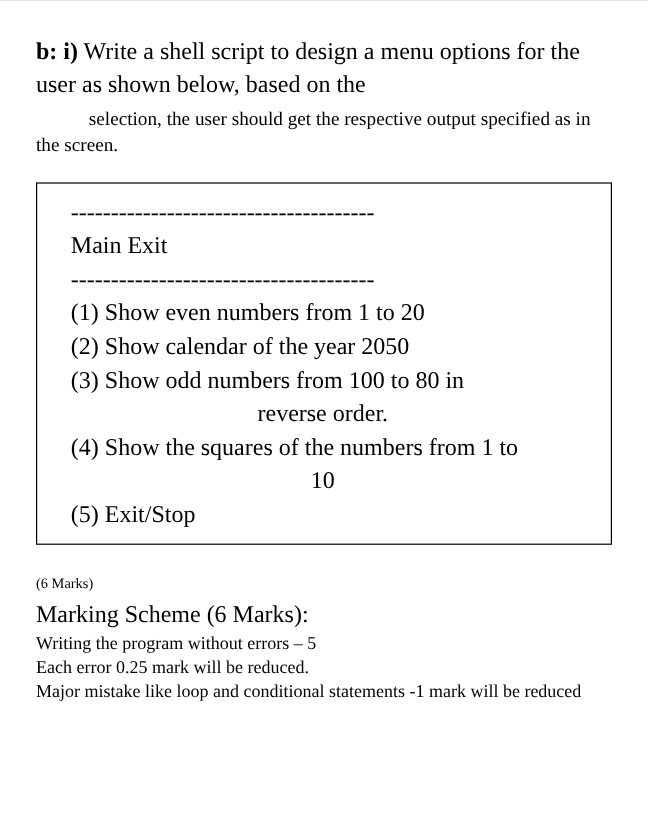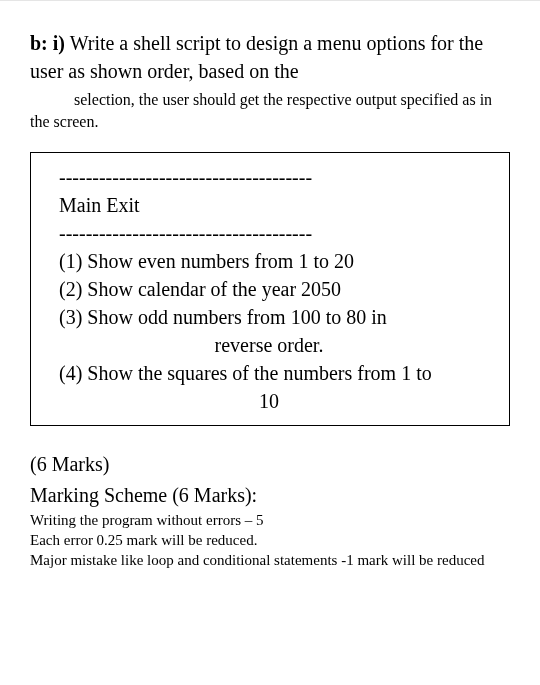--- a/index.html
+++ b/index.html
@@ -41,54 +41,55 @@
       line-height: 1.4;
     }
     .menu-line {
       padding-left: 18px;
     }
     .menu-line.noindent {
       padding-left: 0;
       text-align: center;
     }
     .after-box {
-      font-size: 20px;
+      font-size: 12px;
       line-height: 1.4;
       margin-bottom: 4px;
     }
     .marking-title {
       font-size: 20px;
       font-weight: normal;
       line-height: 1.3;
       margin-bottom: 2px;
     }
     .marking-line {
       font-size: 15px;
       line-height: 1.35;
     }
   </style>
 </head>
 <body>
 
 <div class="question-header">
-  <span class="label">b: i)</span><span> Write a shell script to design a menu options for the user as shown order, based on the</span>
+  <span class="label">b: i)</span><span> Write a shell script to design a menu options for the user as shown below, based on the</span>
 </div>
 <div class="question-cont">
   <span class="indent"></span><span>selection, the user should get the respective output specified as in the screen.</span>
 </div>
 
 <div class="menu-box">
   <div class="menu-line">--------------------------------------</div>
   <div class="menu-line">Main Exit</div>
   <div class="menu-line">--------------------------------------</div>
   <div class="menu-line">(1) Show even numbers from 1 to 20</div>
   <div class="menu-line">(2) Show calendar of the year 2050</div>
   <div class="menu-line">(3) Show odd numbers from 100 to 80 in</div>
   <div class="menu-line noindent">reverse order.</div>
   <div class="menu-line">(4) Show the squares of the numbers from 1 to</div>
   <div class="menu-line noindent">10</div>
+  <div class="menu-line">(5) Exit/Stop</div>
 </div>
 
 <div class="after-box">(6 Marks)</div>
 <div class="marking-title">Marking Scheme (6 Marks):</div>
 <div class="marking-line">Writing the program without errors – 5</div>
 <div class="marking-line">Each error   0.25 mark will be reduced.</div>
 <div class="marking-line">Major mistake like loop and conditional statements -1 mark will be reduced</div>
 
 </body></html>

